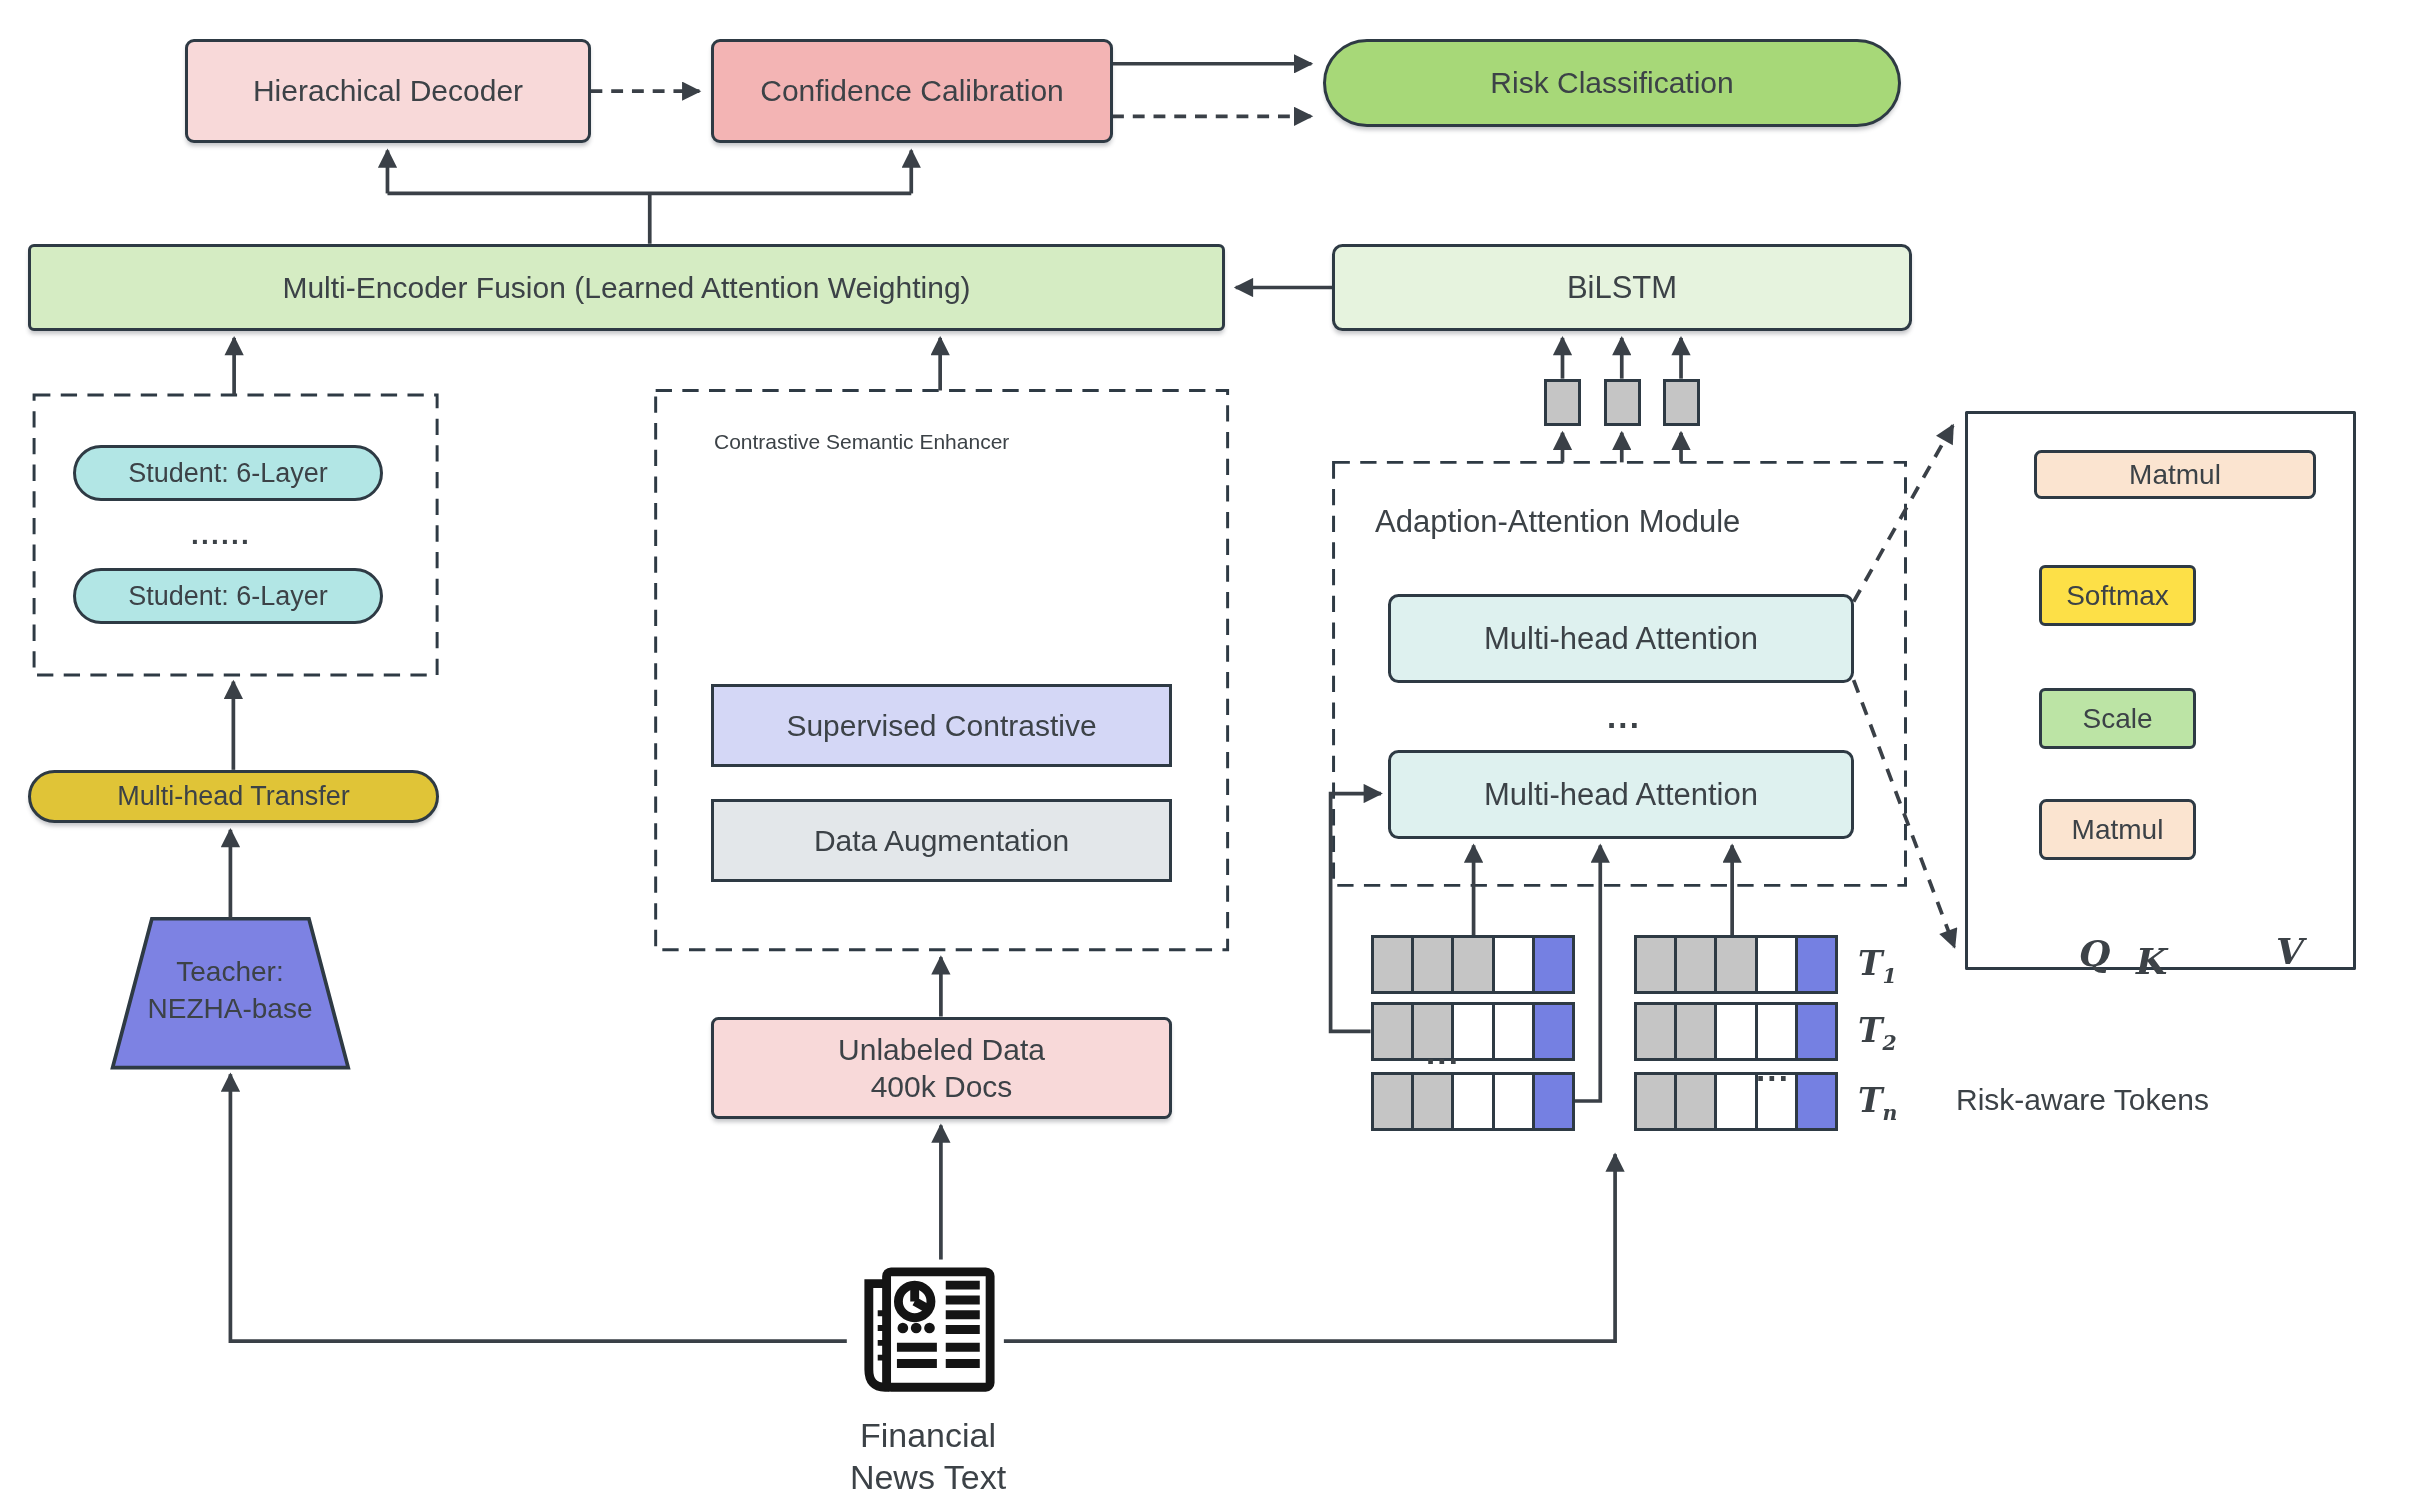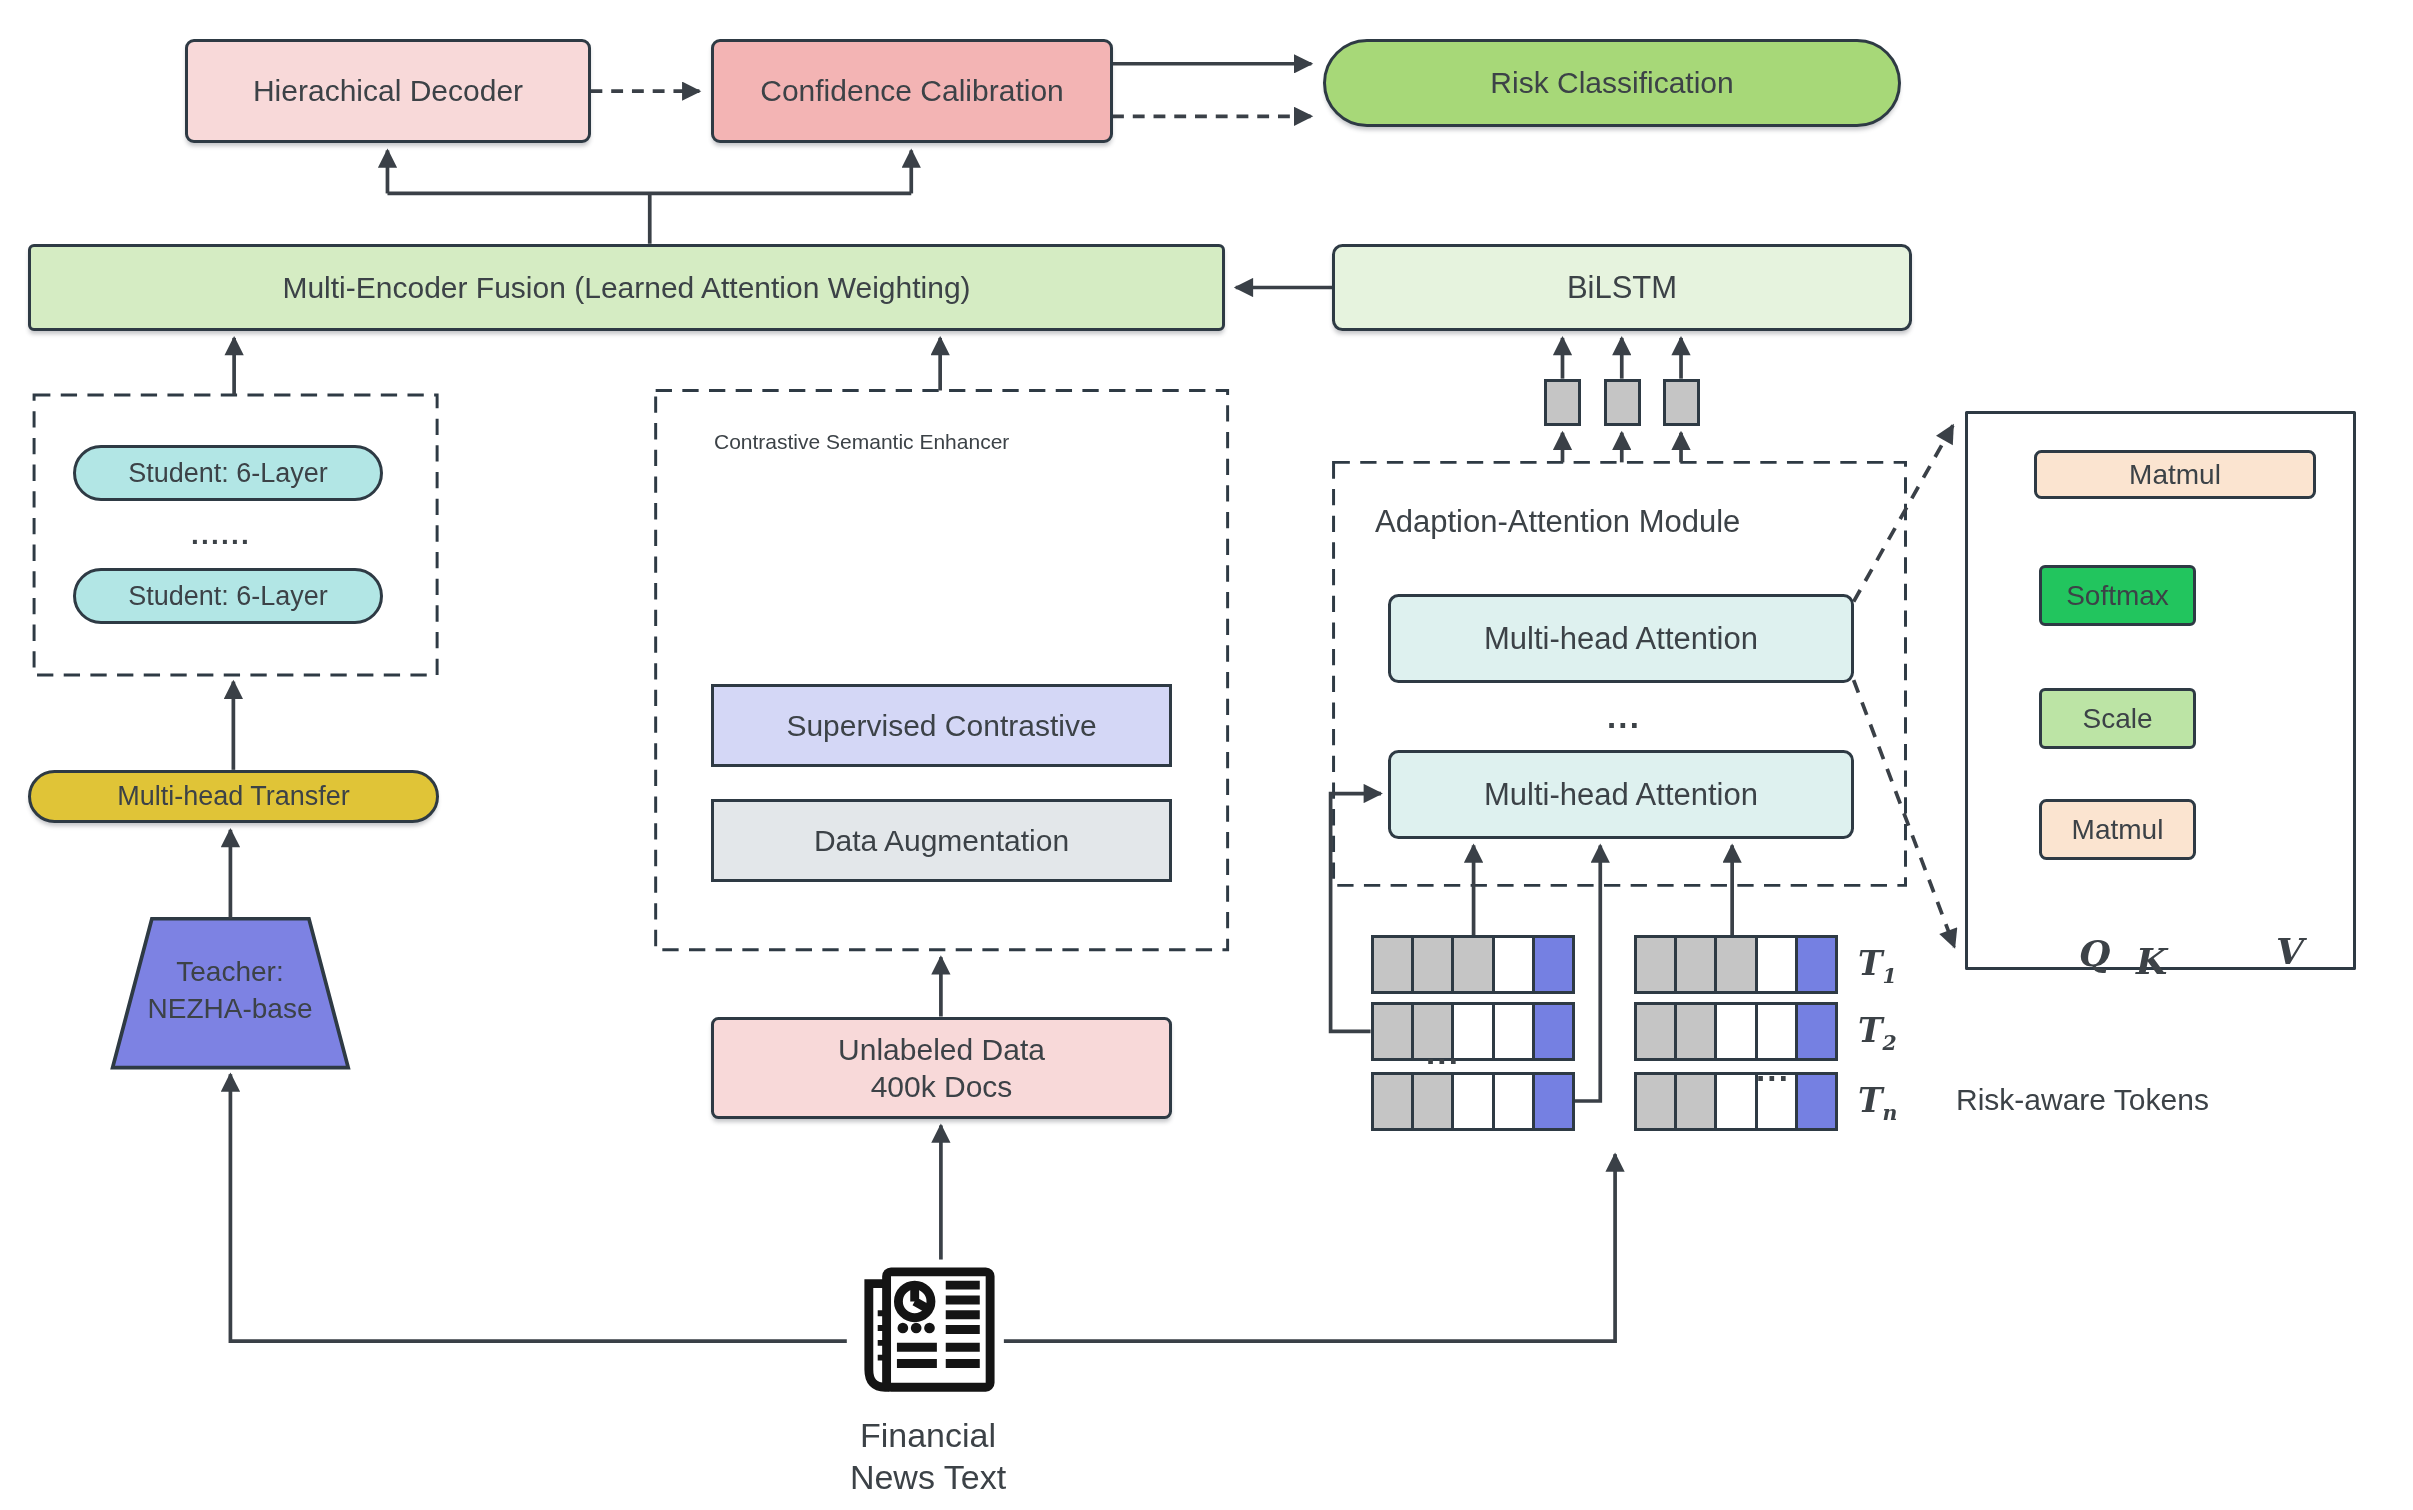--- a/index.html
+++ b/index.html
@@ -207,21 +207,21 @@
   </div>
   <div class="label serif" style="left:1858px;top:1081px;font-size:33px;font-weight:bold;">
     <span>T</span><sub>n</sub>
   </div>
   <div class="label" style="left:1956px;top:1083px;font-size:30px;">Risk-aware Tokens</div>
 
   <div class="box" style="left:1965px;top:411px;width:391px;height:559px;background:#ffffff;border-radius:1.5px;z-index:2;"></div>
   <div class="box" style="left:2034px;top:450px;width:282px;height:49px;background:#fbe4d0;border-radius:7.4px;font-size:28px;">
     <span>Matmul</span>
   </div>
-  <div class="box" style="left:2039px;top:565px;width:157px;height:61px;background:#22c55e;border-radius:6px;font-size:28px;">
+  <div class="box" style="left:2039px;top:565px;width:157px;height:61px;background:#fde047;border-radius:6px;font-size:28px;">
     <span>Softmax</span>
   </div>
   <div class="box" style="left:2039px;top:688px;width:157px;height:61px;background:#bce4a5;border-radius:6px;font-size:28px;">
     <span>Scale</span>
   </div>
   <div class="box" style="left:2039px;top:799px;width:157px;height:61px;background:#fbe4d0;border-radius:7.4px;font-size:28px;">
     <span>Matmul</span>
   </div>
   <div class="label serif" style="left:2079px;top:932px;font-size:36px;font-weight:bold;">Q</div>
   <div class="label serif" style="left:2136px;top:940px;font-size:36px;font-weight:bold;">K</div>

